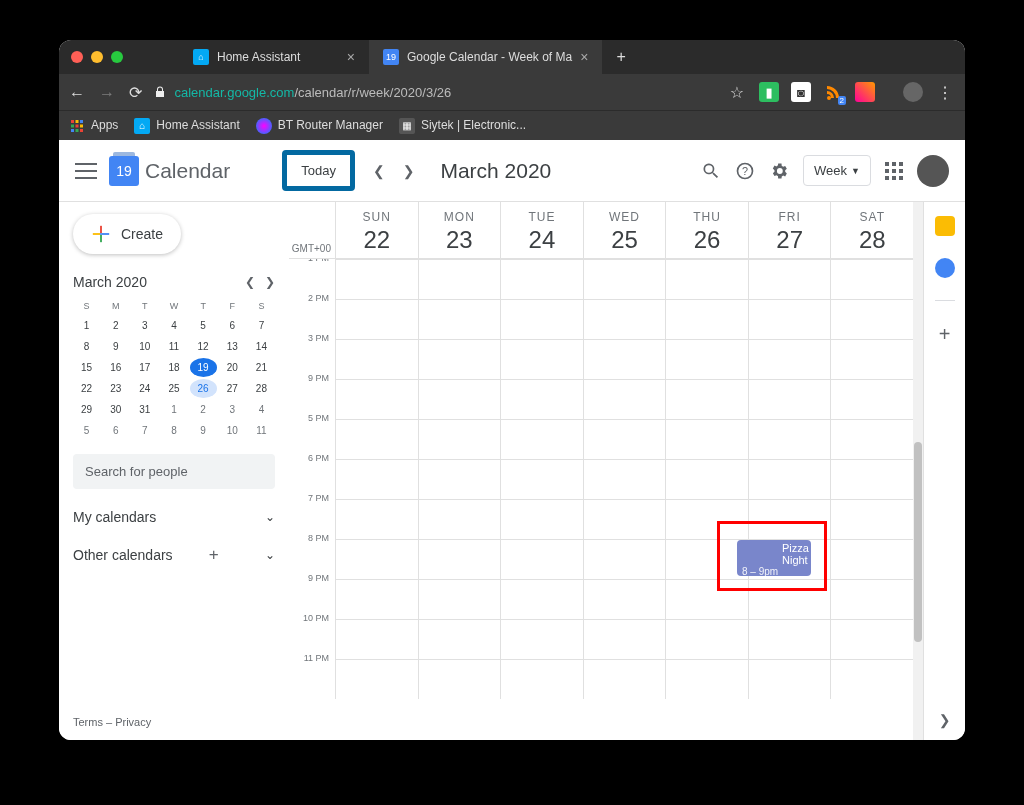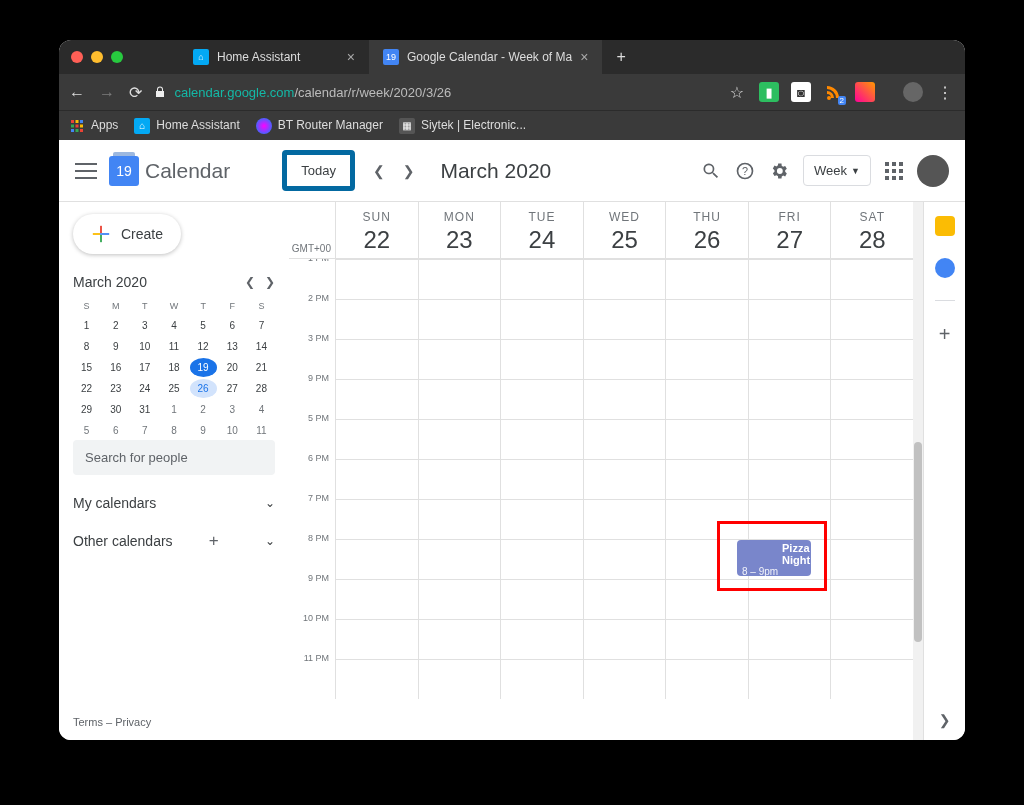--- a/index.html
+++ b/index.html
@@ -51,39 +51,39 @@
 .plus4 { width: 20px; height: 20px; position: relative; display: flex; align-items: center; justify-content: center; font-size: 22px; }
 .mini-cal { margin-top: 20px; }
 .mini-head { display: flex; align-items: center; font-size: 14px; color: #3c4043; }
 .mini-nav { margin-left: auto; display: flex; gap: 10px; color: #5f6368; font-size: 12px; }
 .mini-grid { display: grid; grid-template-columns: repeat(7, 1fr); gap: 2px; margin-top: 8px; font-size: 10px; color: #3c4043; text-align: center; }
 .mini-grid .dow { color: #70757a; font-size: 9px; padding: 3px 0; }
 .mini-grid .d { padding: 4px 0; border-radius: 50%; }
 .mini-grid .today { background: #1a73e8; color: #fff; }
 .mini-grid .sel { background: #d2e3fc; color: #1a73e8; }
 .mini-grid .other { color: #70757a; }
-.search-people { background: #f1f3f4; padding: 10px 12px; font-size: 13px; color: #5f6368; border-radius: 4px; }
+.search-people { margin-top: 14px; background: #f1f3f4; padding: 10px 12px; font-size: 13px; color: #5f6368; border-radius: 4px; }
 .cal-group { margin-top: 20px; display: flex; align-items: center; font-size: 14px; color: #3c4043; }
 .cal-group .chev { margin-left: auto; font-size: 12px; }
 .cal-group .plus { margin-left: auto; margin-right: 10px; font-size: 17px; color: #5f6368; }
 .footer-links { margin-top: auto; font-size: 11px; color: #5f6368; padding-top: 10px; }
 
 .calendar-main { flex: 1; display: flex; position: relative; }
 .grid-area { flex: 1; display: flex; flex-direction: column; }
 .dayhead { display: flex; border-bottom: 1px solid #e0e0e0; }
 .tz { width: 46px; font-size: 10px; color: #70757a; display: flex; align-items: flex-end; justify-content: flex-end; padding: 0 4px 4px 0; }
 .daycol { flex: 1; text-align: center; padding: 8px 0 4px; border-left: 1px solid #e0e0e0; }
 .daycol .dow { font-size: 12px; color: #70757a; letter-spacing: 1px; }
 .daycol .dnum { font-size: 24px; color: #3c4043; margin-top: 2px; }
 .hours { flex: 1; overflow-y: auto; position: relative; }
 .hour-row { display: flex; height: 40px; }
 .hour-label { width: 46px; font-size: 9px; color: #70757a; text-align: right; padding-right: 6px; transform: translateY(-6px); }
 .hour-cell { flex: 1; border-left: 1px solid #e0e0e0; border-top: 1px solid #e0e0e0; }
 .event { position: absolute; background: #7986cb; color: #fff; font-size: 11px; padding: 2px 5px; border-radius: 4px; overflow: hidden; }
-.event .etitle { font-weight: 700; padding-left: 40px; }
+.event .etitle { font-weight: 400; padding-left: 40px; }
 .event .etime { font-size: 10px; opacity: 0.9; }
 .highlight-box { position: absolute; border: 3px solid #f00; }
 .scrollbar { width: 10px; background: #f1f1f1; position: relative; }
 .scroll-thumb { position: absolute; right: 1px; width: 8px; background: #c1c1c1; border-radius: 4px; }
 .rightpanel { width: 42px; border-left: 1px solid #e0e0e0; display: flex; flex-direction: column; align-items: center; padding-top: 14px; gap: 22px; }
 .rp-icon { width: 20px; height: 20px; border-radius: 4px; }
 .rp-chev { margin-top: auto; margin-bottom: 12px; color: #5f6368; font-size: 14px; }
 svg { display: block; }
 </style>
 </head>

